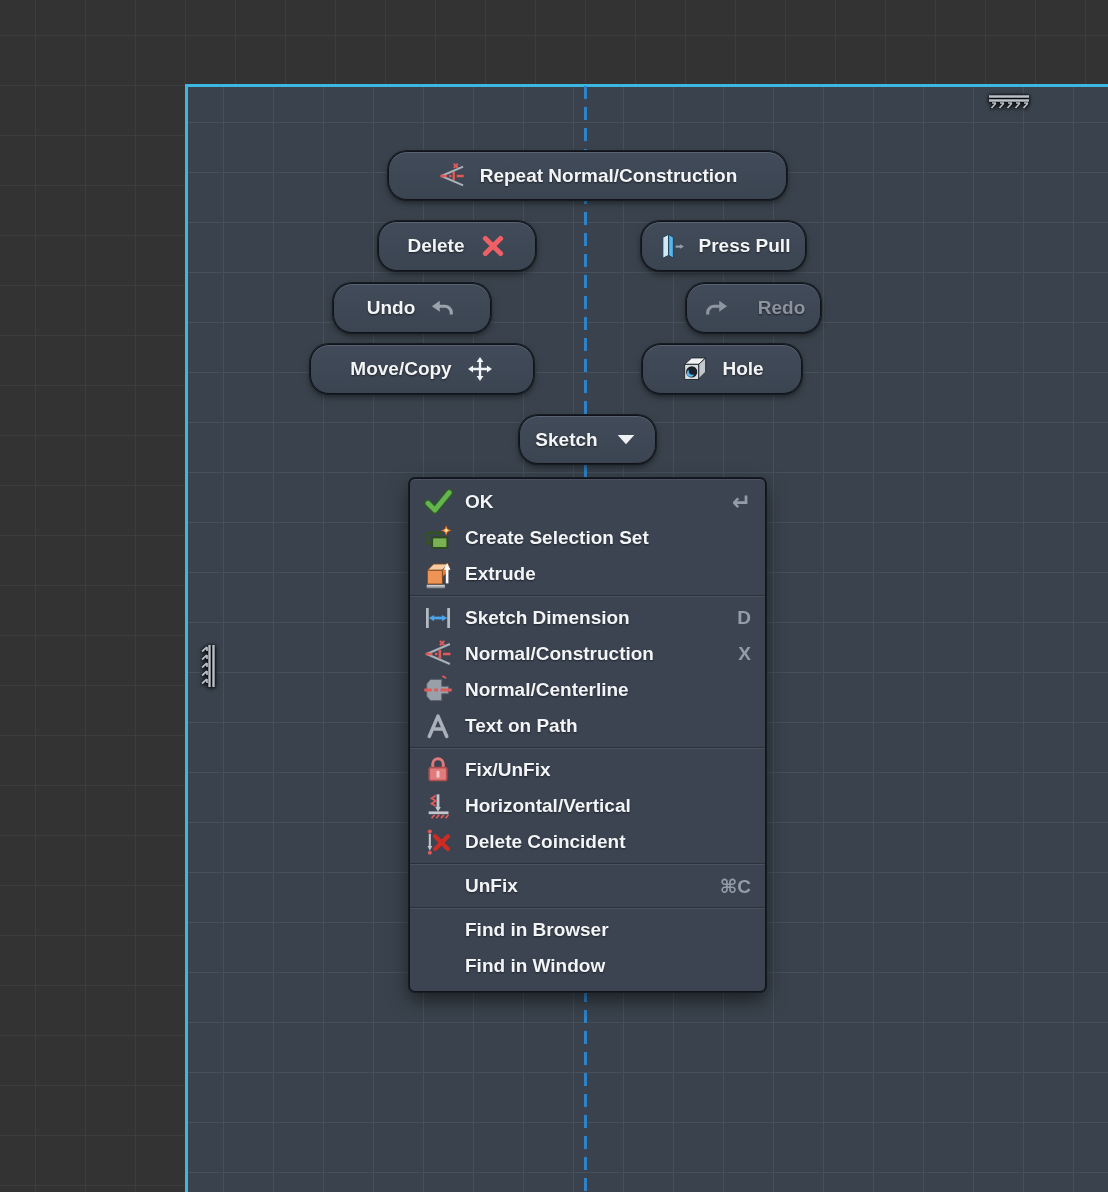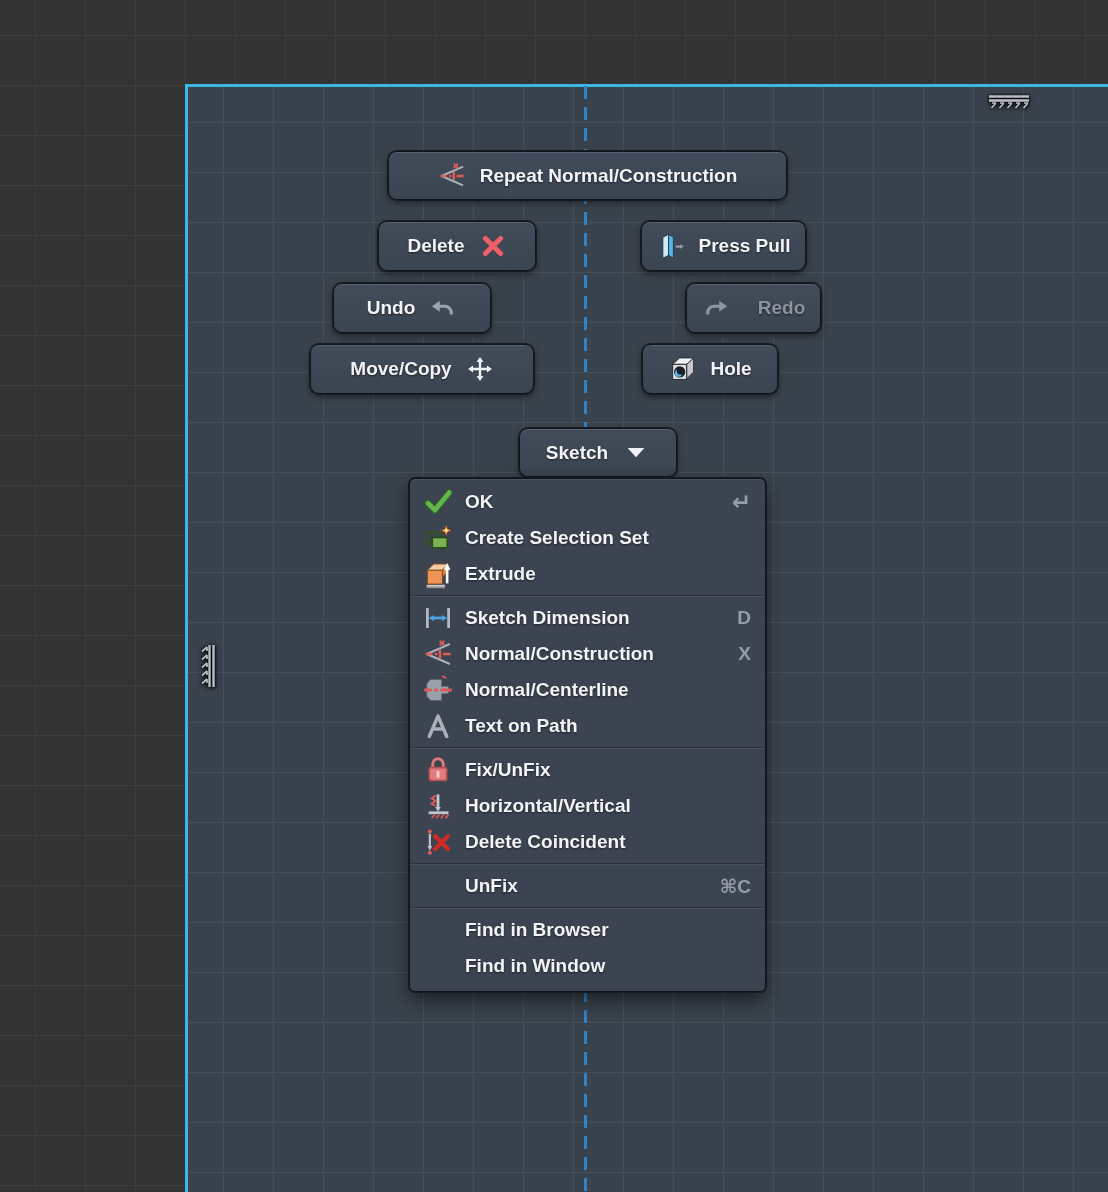--- a/index.html
+++ b/index.html
@@ -24,21 +24,21 @@
     border-top:3px solid #3ab8e2;border-left:3px solid #3ab8e2;
   }
   .centerline{
     position:absolute;left:584px;top:86px;bottom:0;width:3px;
     background:repeating-linear-gradient(to bottom,#2e83c8 0 13px,transparent 13px 21px);
   }
   .ground{position:absolute;filter:drop-shadow(0 1px 2px rgba(0,0,0,.8)) drop-shadow(0 0 1px rgba(0,0,0,.9));}
 
   
   .mbtn{
-    position:absolute;height:50px;border-radius:9px;
+    position:absolute;height:50px;border-radius:19px;
     background:linear-gradient(to bottom,#424b59,#3b4451);
     border:1px solid #10141a;
     box-shadow:0 0 0 1px #171b22,inset 0 1px 0 rgba(170,185,205,.22),0 3px 7px rgba(0,0,0,.5);
     display:flex;align-items:center;justify-content:center;gap:14px;
     color:#f2f4f6;font-size:19px;font-weight:bold;cursor:pointer;
     text-shadow:0 1px 2px rgba(0,0,0,.55);
   }
   .mbtn .bicon{display:flex;align-items:center;justify-content:center;width:28px;height:28px;flex:0 0 auto;}
   .mbtn.disabled{color:#8b939e;gap:28px;}
   
@@ -141,35 +141,35 @@
       <svg width="26" height="26" viewBox="0 0 24 24" fill="#f0f3f6">
         <path d="M12 5 V19 M5 12 H19" stroke="#f0f3f6" stroke-width="2.2"></path>
         <polygon points="12,1 8.8,5.6 15.2,5.6"></polygon>
         <polygon points="12,23 8.8,18.4 15.2,18.4"></polygon>
         <polygon points="1,12 5.6,8.8 5.6,15.2"></polygon>
         <polygon points="23,12 18.4,8.8 18.4,15.2"></polygon>
       </svg>
     </span>
   </div>
 
-  <div class="mbtn" style="left:642px;top:344px;width:136px;">
+  <div class="mbtn" style="left:642px;top:344px;width:160px;">
     <span class="bicon">
       <svg width="28" height="28" viewBox="0 0 24 24">
         <polygon points="4,8 10,2.5 22,2.5 16,8" fill="#eff1f2" stroke="#23282e" stroke-width="0.8"></polygon>
         <polygon points="16,8 22,2.5 22,14.5 16,20.5" fill="#c3c8cc" stroke="#23282e" stroke-width="0.8"></polygon>
         <rect x="4" y="8" width="12" height="13" fill="#dadee1" stroke="#23282e" stroke-width="0.8"></rect>
         <circle cx="10" cy="14.5" r="4.8" fill="#1b222b"></circle>
         <circle cx="9" cy="15.6" r="3.1" fill="#57b4e6"></circle>
         <circle cx="10.9" cy="13.6" r="3.4" fill="#1b222b"></circle>
       </svg>
     </span>
     <span class="mlabel">Hole</span>
   </div>
 
-  <div class="mbtn" style="left:519px;top:415px;width:158px;height:49px;margin-top:13px;">
+  <div class="mbtn" style="left:519px;top:415px;width:137px;height:49px;">
     <span class="mlabel">Sketch</span>
     <span class="bicon">
       <svg width="20" height="20" viewBox="0 0 24 24">
           <polygon points="2,6 22,6 12,17" fill="#eef1f4"></polygon>
         </svg>
     </span>
   </div>
 
   <div class="menu">
 

